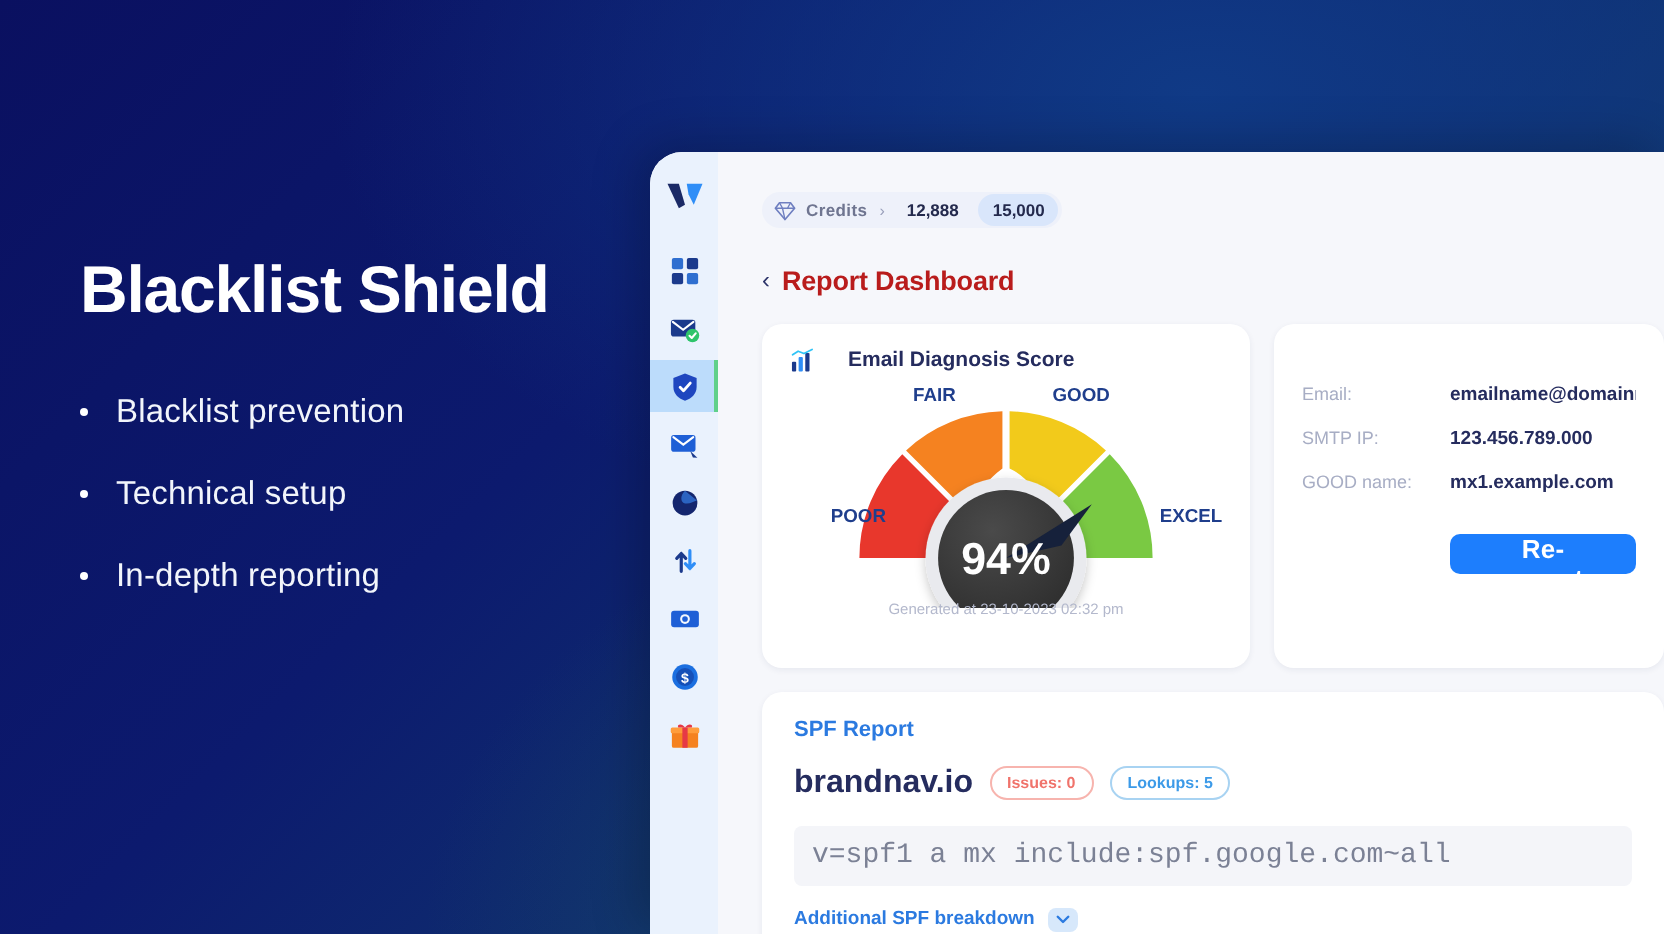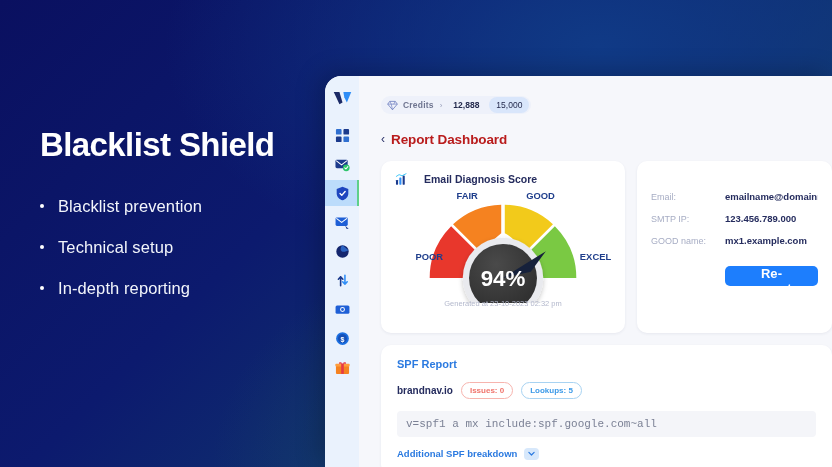--- a/index.html
+++ b/index.html
@@ -117,21 +117,21 @@
     padding: 0 2px 0 6px;
     font-size: 8.5px;
   }
   .credits-ico { width: 11px; height: 11px; display: block; }
   .credits-label { color: #6f7590; font-weight: 600; letter-spacing: .2px; }
   .credits-caret { color: #9aa0bb; font-size: 8px; margin: 0 1px; }
   .credits-used {
     color: #242a4d; font-weight: 700; padding: 0 5px;
   }
   .credits-total {
-    color: #242a4d; font-weight: 400;
+    color: #242a4d; font-weight: 700;
     background: #d9e6fb;
     border-radius: 9px;
     padding: 3px 7px;
   }
 
   .page-head {
     display: flex;
     align-items: center;
     gap: 6px;
     margin-top: 17px;
@@ -204,36 +204,36 @@
 
   
   .card-spf {
     margin-top: 12px;
     width: calc(100% - 0px);
     min-height: 120px;
     padding: 13px 16px 14px 16px;
   }
   .spf-title { font-size: 11px; font-weight: 700; color: #2b7ae0; margin-bottom: 12px; }
   .spf-domain-row { display: flex; align-items: center; gap: 8px; margin-bottom: 12px; }
-  .spf-domain { font-size: 10px; font-weight: 700; color: #252c5e; }
+  .spf-domain { font-size: 16px; font-weight: 700; color: #252c5e; }
   .pill {
     border-radius: 9px;
     padding: 2px 8px;
     font-size: 8px;
     font-weight: 700;
     line-height: 1.4;
   }
   .pill-issues { color: #f0736b; border: 1px solid #f7b4ae; background: #fff; }
   .pill-lookups { color: #3c9ae8; border: 1px solid #a8d3f2; background: #fff; }
   .spf-code {
     background: #f4f5f9;
     border-radius: 4px;
     padding: 7px 9px;
     font-family: "Liberation Mono", monospace;
-    font-size: 11px;
+    font-size: 14px;
     color: #7b8195;
     margin-bottom: 11px;
     white-space: nowrap;
     overflow: hidden;
   }
   .spf-more {
     display: flex; align-items: center; gap: 7px;
     font-size: 9.5px; font-weight: 700; color: #2b7ae0;
     cursor: pointer;
   }

